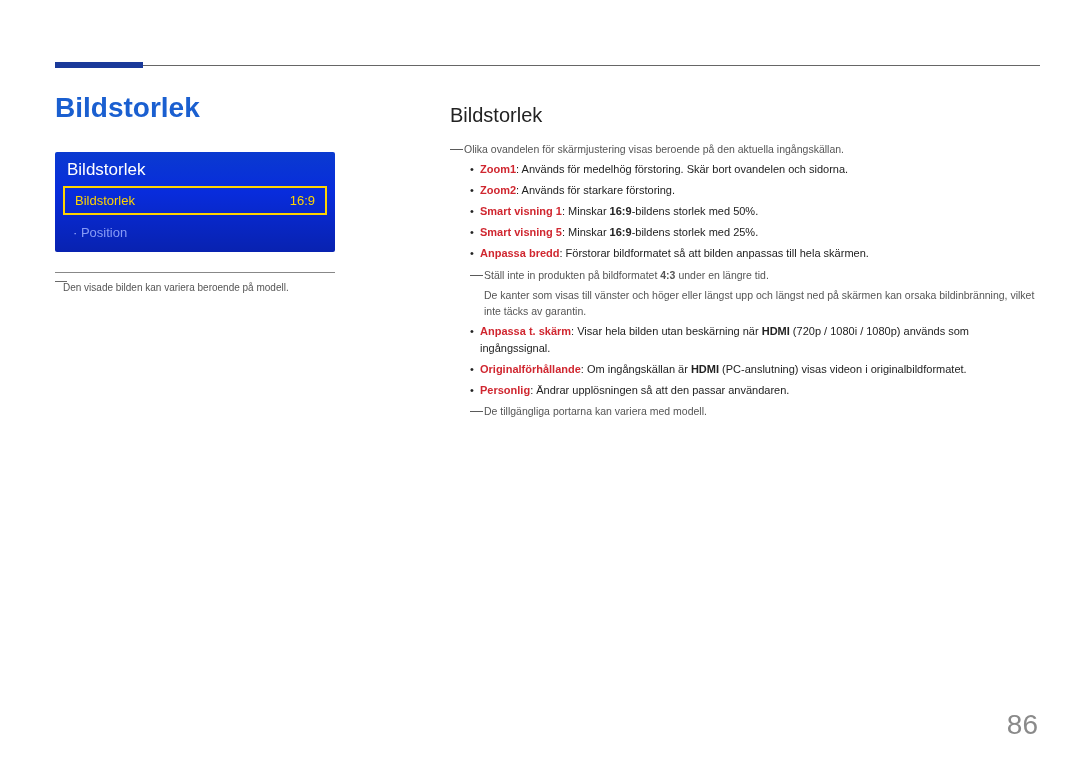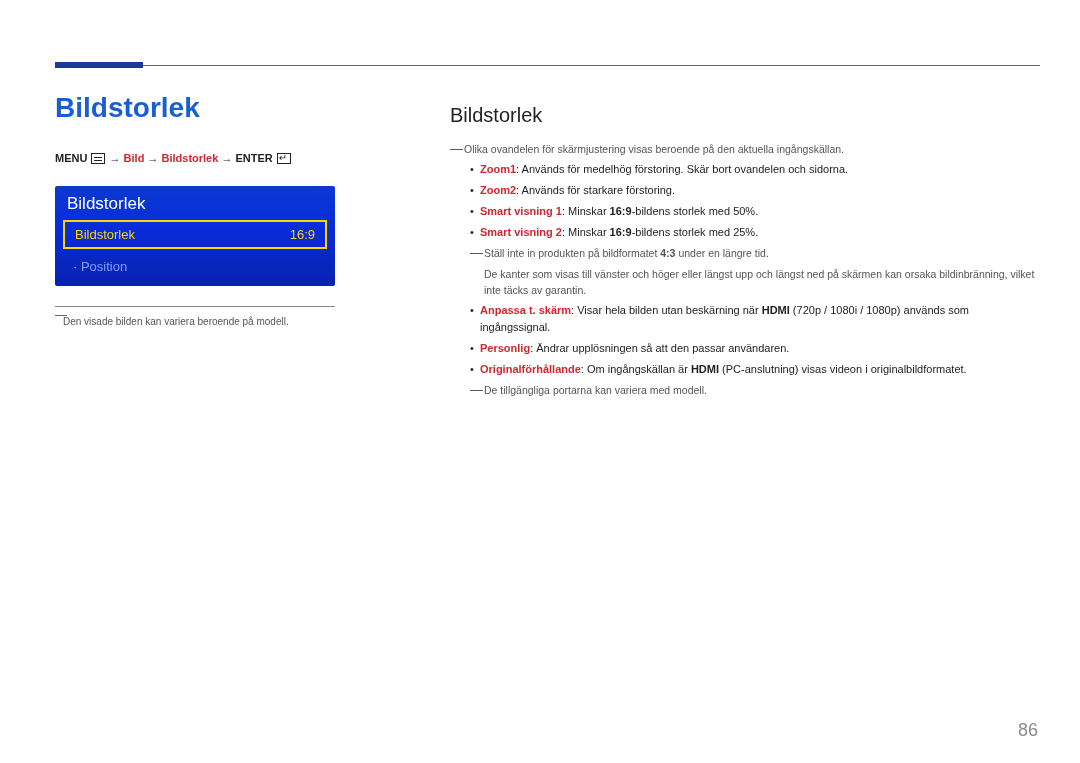--- a/index.html
+++ b/index.html
@@ -178,45 +178,34 @@
     left: 20px;
     top: 0;
     color: #222;
   }
   .hl { color: #d02730; font-weight: bold; }
   .strong { font-weight: bold; }
   .page-number {
     position: absolute;
     right: 42px;
     bottom: 22px;
-    font-size: 18px;
+    font-size: 28px;
     color: #8a8a8a;
     font-weight: 300;
   }
 </style>
 </head>
 <body>
 
 <div class="top-line"></div>
 <div class="top-accent"></div>
 
 <div class="left-col">
   <h1 class="page-title">Bildstorlek</h1>
 
-  <div class="breadcrumb">
-    <strong>MENU</strong>
-    <span class="bc-icon menu"></span>
-    <strong> → </strong>
-    <span class="hl">Bild</span>
-    <strong> → </strong>
-    <span class="hl">Bildstorlek</span>
-    <strong> → </strong>
-    <strong>ENTER</strong>
-    <span class="bc-icon enter"></span>
-  </div>
 
   <div class="osd">
     <div class="osd-title">Bildstorlek</div>
     <div class="osd-selected">
       <span>Bildstorlek</span>
       <span>16:9</span>
     </div>
     <div class="osd-disabled">
       <span>· </span><span class="osd-disabled-label">Position</span>
     </div>
@@ -233,35 +222,36 @@
 
   <div class="note-row">
     <span class="dash">―</span>
     <span>Olika ovandelen för skärmjustering visas beroende på den aktuella ingångskällan.</span>
   </div>
 
   <ul class="bullets" id="list1">
       <li><span class="hl">Zoom1</span>: Används för medelhög förstoring. Skär bort ovandelen och sidorna.</li>
       <li><span class="hl">Zoom2</span>: Används för starkare förstoring.</li>
       <li><span class="hl">Smart visning 1</span>: Minskar <span class="strong">16:9</span>-bildens storlek med 50%.</li>
-      <li><span class="hl">Smart visning 2</span>: Minskar <span class="strong">16:9</span>-bildens storlek med 25%.</li>
+      <li><span class="hl">Smart visning 5</span>: Minskar <span class="strong">16:9</span>-bildens storlek med 25%.</li>
+      <li><span class="hl">Anpassa bredd</span>: Förstorar bildformatet så att bilden anpassas till hela skärmen.</li>
     </ul>
 
   <div class="note-row indent">
     <span class="dash">―</span>
     <span>Ställ inte in produkten på bildformatet </span><span class="strong">4:3</span><span> under en längre tid.</span>
   </div>
   <div class="note-row indent2">
     <span>De kanter som visas till vänster och höger eller längst upp och längst ned på skärmen kan orsaka bildinbränning, vilket inte täcks av garantin.</span>
   </div>
 
   <ul class="bullets" id="list2">
       <li><span class="hl">Anpassa t. skärm</span>: Visar hela bilden utan beskärning när <span class="strong">HDMI</span> (720p / 1080i / 1080p) används som ingångssignal.</li>
+      <li><span class="hl">Originalförhållande</span>: Om ingångskällan är <span class="strong">HDMI</span> (PC-anslutning) visas videon i originalbildformatet.</li>
       <li><span class="hl">Personlig</span>: Ändrar upplösningen så att den passar användaren.</li>
-      <li><span class="hl">Originalförhållande</span>: Om ingångskällan är <span class="strong">HDMI</span> (PC-anslutning) visas videon i originalbildformatet.</li>
     </ul>
 
   <div class="note-row indent">
     <span class="dash">―</span>
     <span>De tillgängliga portarna kan variera med modell.</span>
   </div>
 </div>
 
 <div class="page-number">86</div>
 

